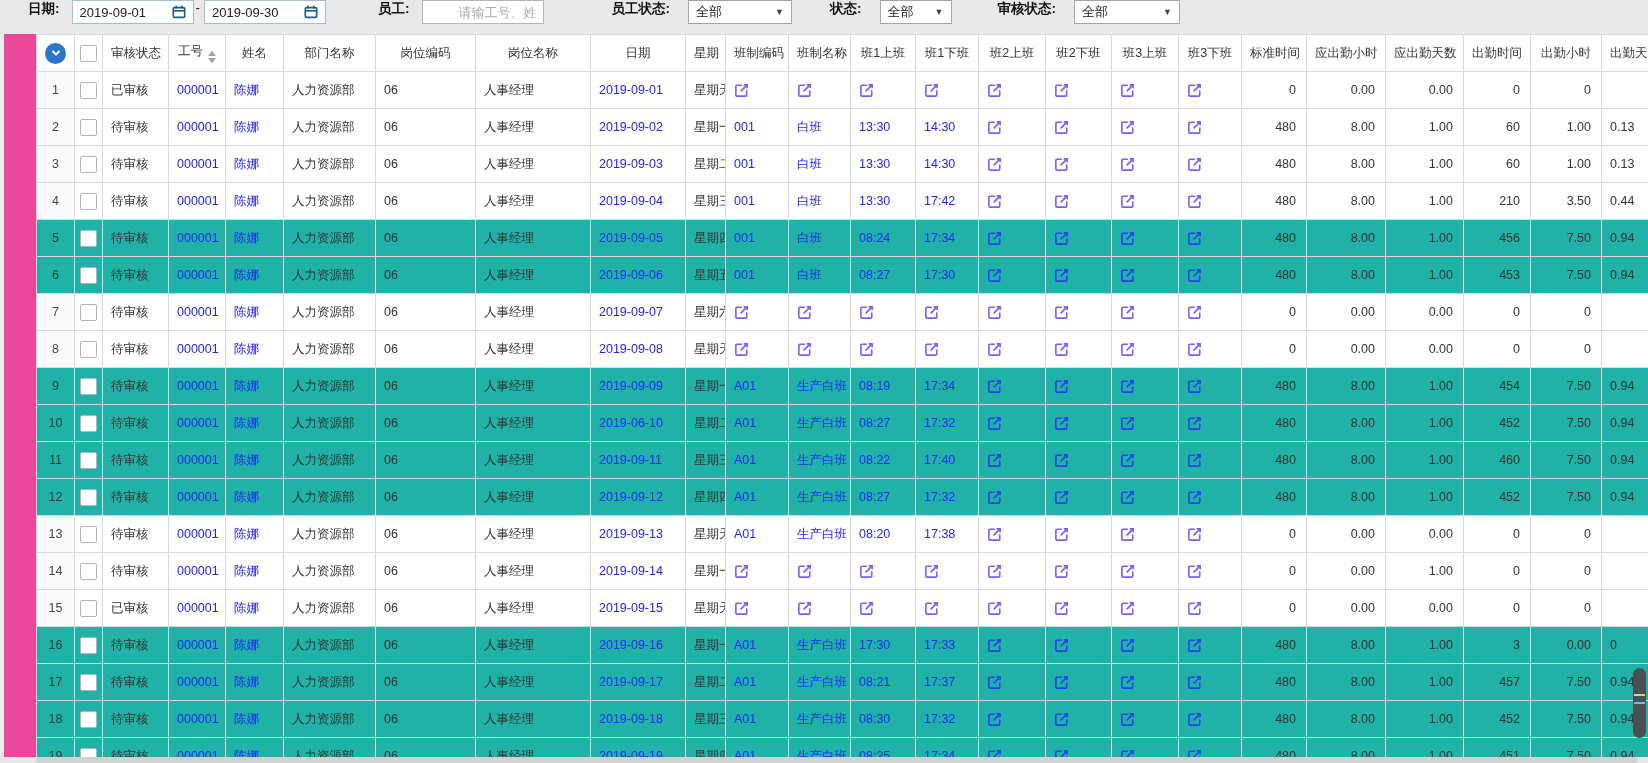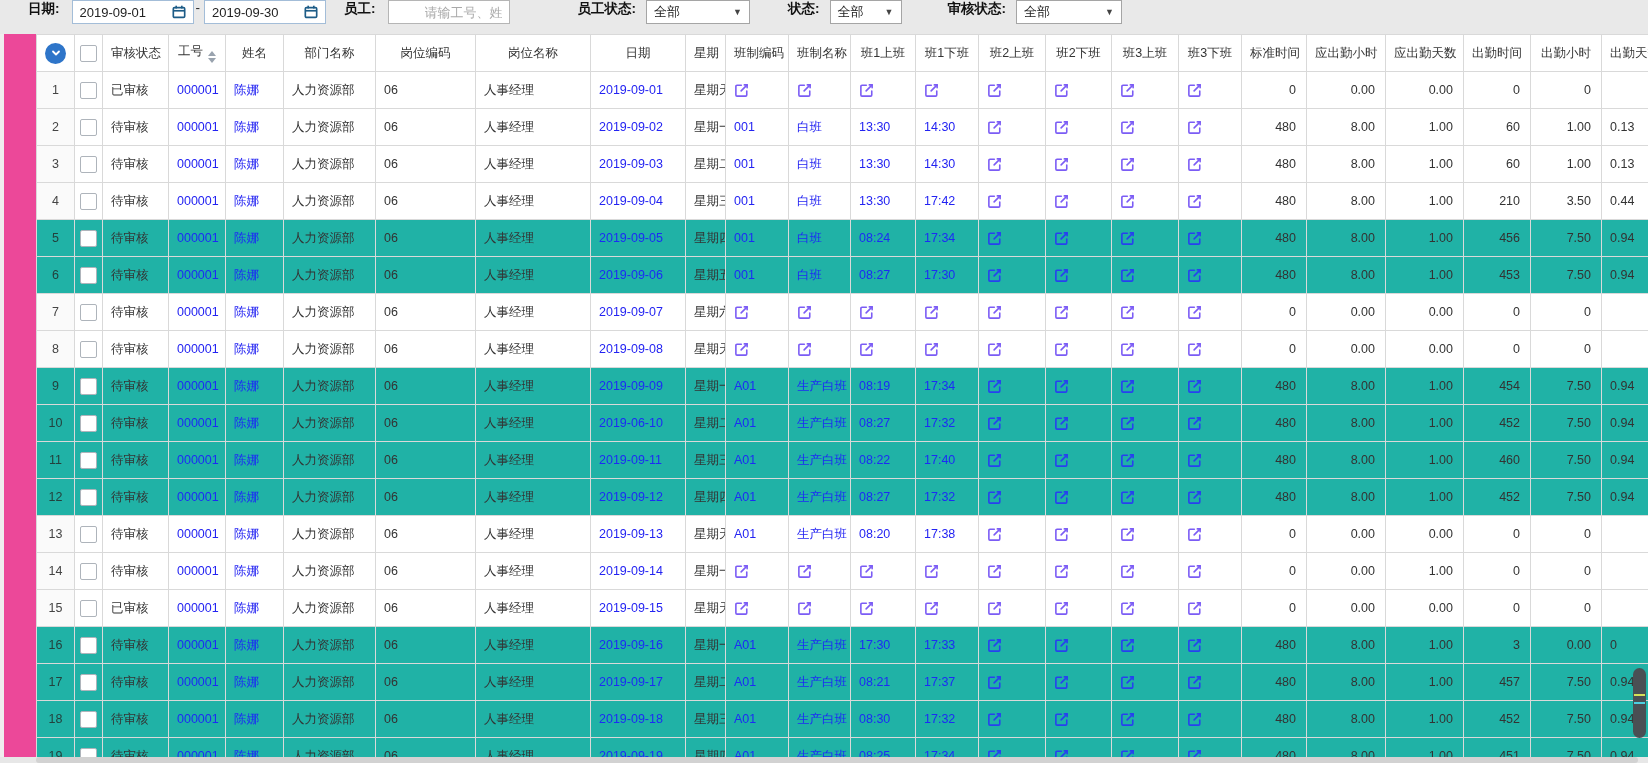--- a/index.html
+++ b/index.html
@@ -7,35 +7,35 @@
     width:1648px;height:763px;overflow:hidden;position:relative;
     background:#f0edee;font-family:"Liberation Sans","DejaVu Sans",sans-serif;
     -webkit-font-smoothing:antialiased;
   }
   
   .topbar{
     height:34px;background:#e9e9e9;display:flex;align-items:flex-start;
     padding-left:28px;font-size:13.5px;color:#111;white-space:nowrap;
   }
   .lbl{font-weight:bold;}
-  .ml40{margin-left:18px}.ml44{margin-left:68px}.ml38{margin-left:38px}.ml46{margin-left:46px}
+  .ml40{margin-left:52px}.ml44{margin-left:68px}.ml38{margin-left:38px}.ml46{margin-left:46px}
   .inputbox{
     box-sizing:border-box;height:24px;background:#fff;border:1px solid #b5b5b5;
     display:inline-flex;align-items:center;padding:0 7px;font-size:13px;color:#222;
     margin-left:12px;
   }
   .datebox{width:122px;justify-content:space-between;border-color:#a3bdd8;}
   .sep{margin:0 2px;color:#222;}
   .cal{display:inline-flex;color:#1d5c87;}
   input.inputbox{width:122px;outline:none;padding-left:36px;}
   input.inputbox::placeholder{color:#a9a9a9;}
   .selectbox{
     box-sizing:border-box;height:24px;background:#fff;border:1px solid #a5a5a5;
     display:inline-flex;align-items:center;justify-content:space-between;
-    padding:0 7px;font-size:13px;color:#222;margin-left:10px;cursor:default;
+    padding:0 7px;font-size:13px;color:#222;margin-left:18px;cursor:default;
   }
   .w104{width:104px}.w72{width:72px}.w106{width:106px}
   .arrow{font-size:9px;color:#444;margin-left:6px;}
   
   .table-wrap{
     position:absolute;left:4px;top:34px;width:1644px;height:723px;overflow:hidden;
     background:#ec4899;
     padding-left:32px;
   }
   table{border-collapse:collapse;table-layout:fixed;width:1644px;font-size:12.5px;color:#333;}

